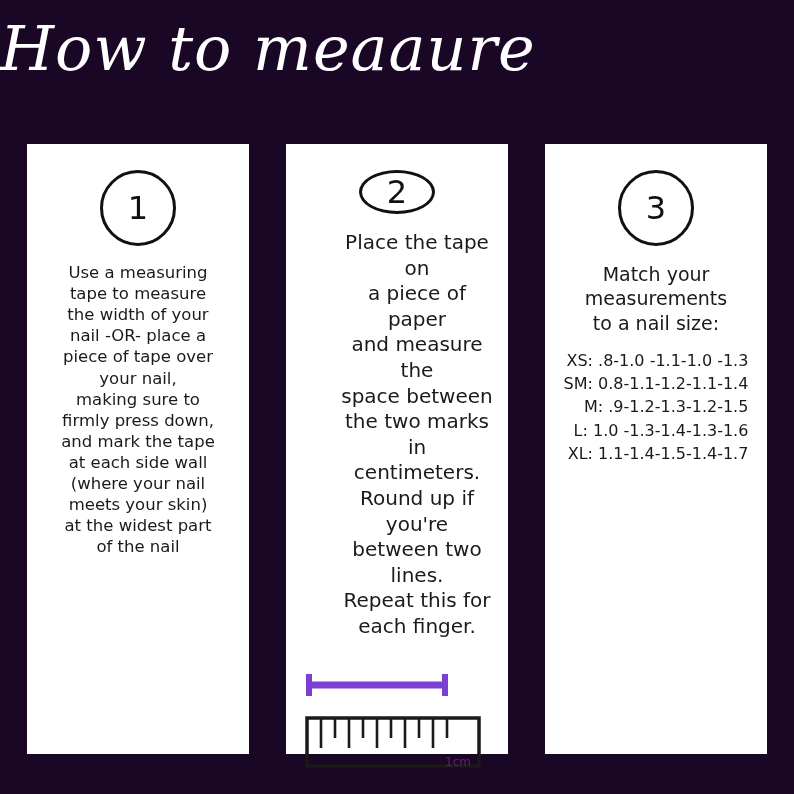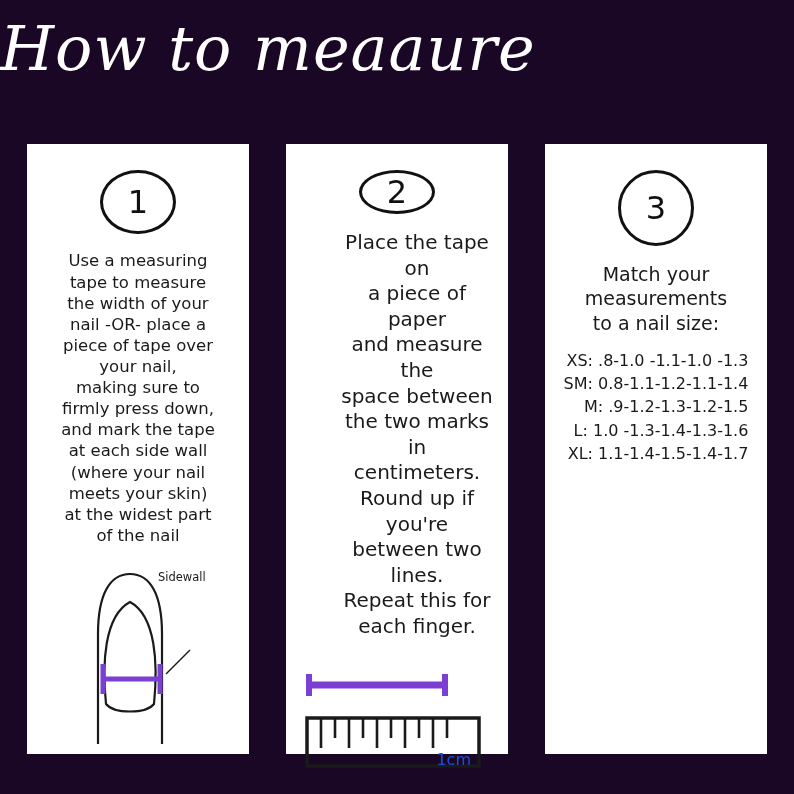--- a/index.html
+++ b/index.html
@@ -101,22 +101,22 @@
   .tape-wrap {
     position: relative;
     width: 200px;
     height: 120px;
     margin-top: 26px;
   }
   .cm-label {
     position: absolute;
     right: 26px;
     bottom: 17px;
-    font-size: 16px;
-    color: #1d4ed8;
+    font-size: 12px;
+    color: #701a75;
   }
 </style>
 </head>
 <body>
 
 <div class="page">
 
   <div class="title">How to meaaure</div>
 
   <div class="columns">
@@ -131,35 +131,20 @@
 your nail,
 making sure to
 firmly press down,
 and mark the tape
 at each side wall
 (where your nail
 meets your skin)
 at the widest part
 of the nail</div>
 
-      <div class="nail-wrap">
-        <svg width="200" height="190" viewBox="0 0 200 190">
-
-          <path d="M60 190 L60 80 C60 40 72 20 92 20 C112 20 124 40 124 80 L124 190" fill="none" stroke="#1a1a1a" stroke-width="2.2"></path>
-
-          <path d="M68 150 C64 110 66 62 92 48 C118 62 120 110 116 150 C108 160 76 160 68 150 Z" fill="none" stroke="#1a1a1a" stroke-width="2.2"></path>
-
-          <line x1="65" y1="110" x2="65" y2="140" stroke="#7b3fd4" stroke-width="5"></line>
-          <line x1="122" y1="110" x2="122" y2="140" stroke="#7b3fd4" stroke-width="5"></line>
-          <line x1="65" y1="125" x2="122" y2="125" stroke="#7b3fd4" stroke-width="5"></line>
-
-          <line x1="128" y1="120" x2="152" y2="96" stroke="#1a1a1a" stroke-width="1.4"></line>
-        </svg>
-        <div class="sidewall-label">Sidewall</div>
-      </div>
     </div>
 
     <div class="card">
       <div class="step-circle">2</div>
       <div class="body-text t2">Place the tape on
 a piece of paper
 and measure the
 space between
 the two marks in
 centimeters.

